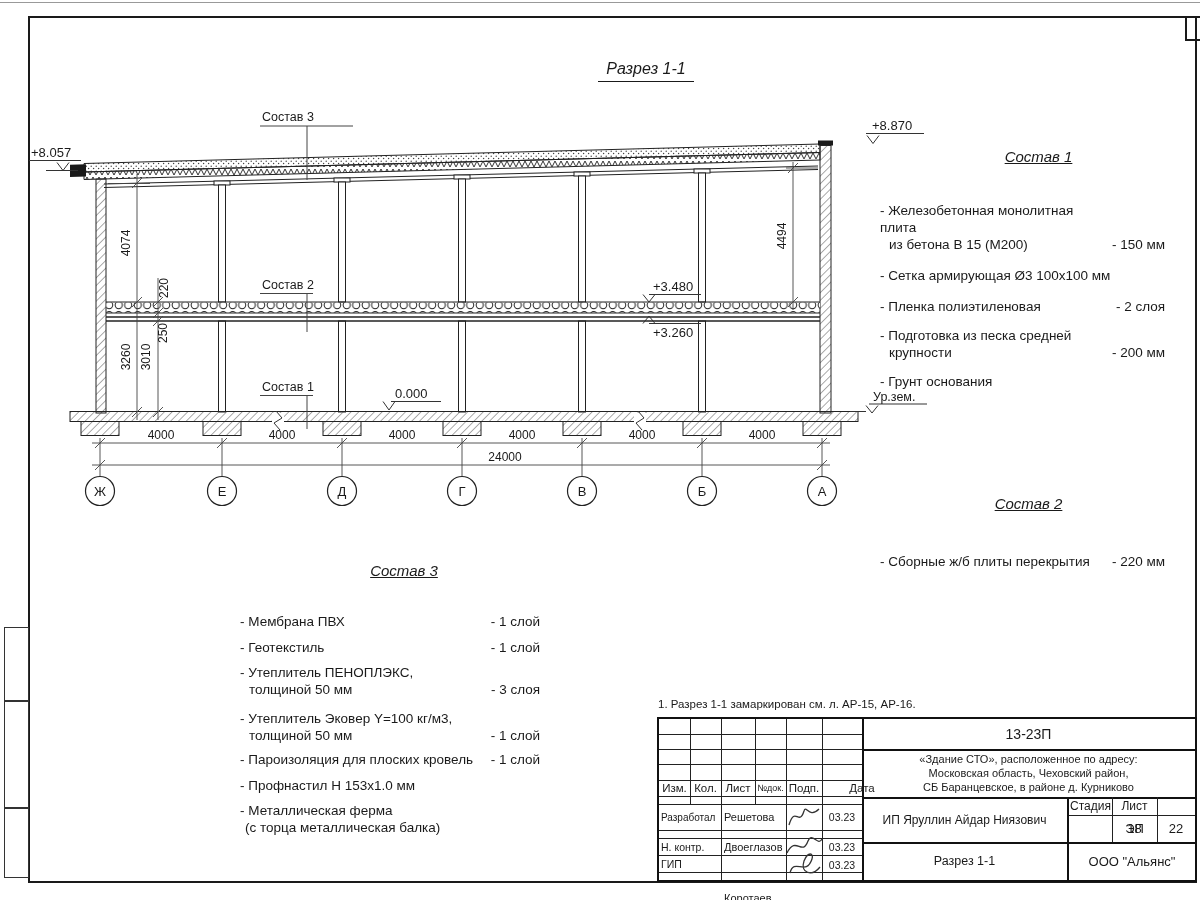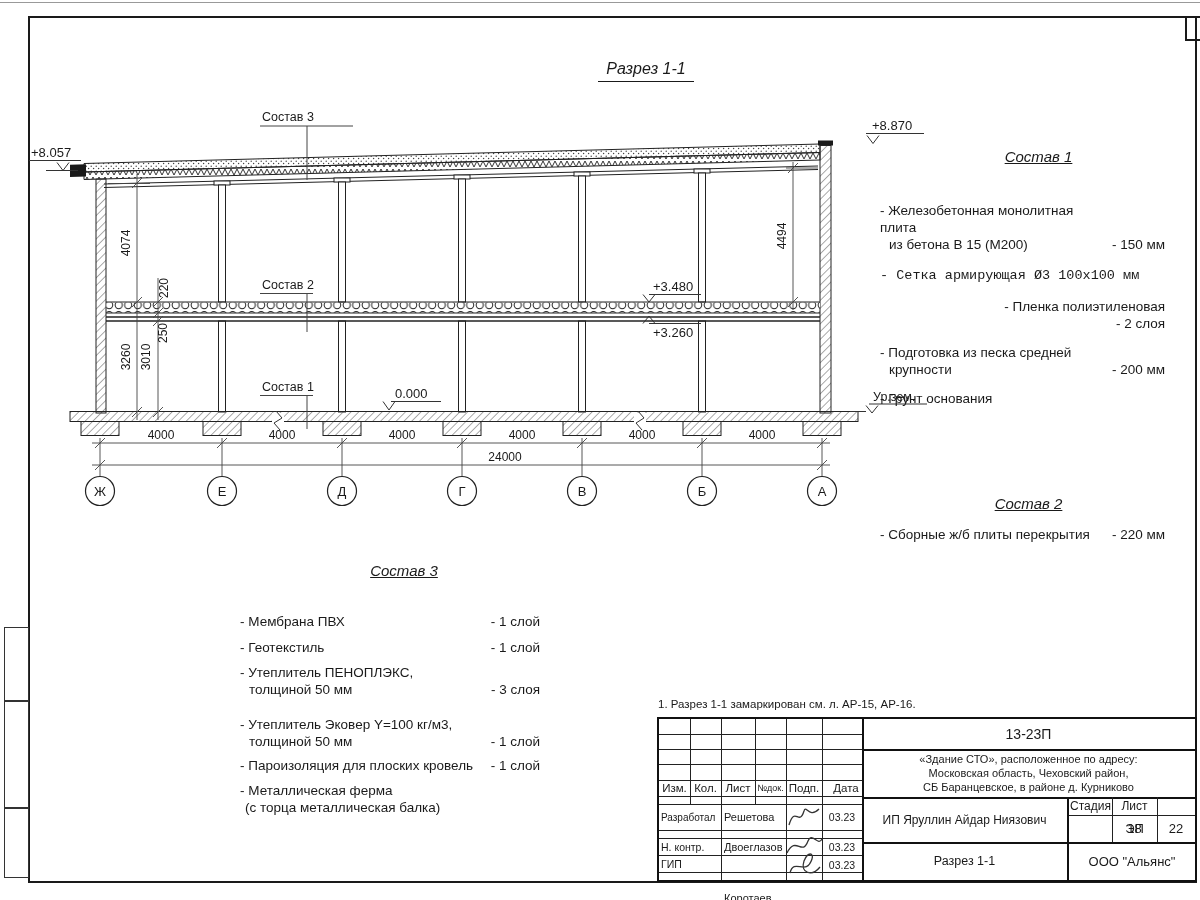--- a/index.html
+++ b/index.html
@@ -227,27 +227,27 @@
 
   <div class="comp" style="left:880px;top:148px;width:285px;">
     <div class="comp-title" style="transform:translateX(16px);">Состав 1</div>
     <div class="comp-row" style="margin-top:37px;">
       <div class="comp-name">
           <span>- Железобетонная  монолитная плита</span>
           <span class="l2">из бетона В 15 (М200)</span>
         </div>
       <div class="comp-val">- 150 мм</div>
     </div>
-    <div class="comp-row" style="margin-top:14px;font-family:Liberation Mono, monospace;">
+    <div class="comp-row" style="margin-top:14px;">
       <div class="comp-name">
           <span>- Сетка армирующая Ø3 100х100 мм</span>
         </div>
       <div class="comp-val"></div>
     </div>
-    <div class="comp-row" style="margin-top:14px;flex-direction:column;">
+    <div class="comp-row" style="margin-top:14px;">
       <div class="comp-name">
           <span>- Пленка полиэтиленовая</span>
         </div>
       <div class="comp-val">-  2 слоя</div>
     </div>
     <div class="comp-row" style="margin-top:12px;">
       <div class="comp-name">
           <span>- Подготовка из песка средней</span>
           <span class="l2">крупности</span>
         </div>
@@ -256,21 +256,21 @@
     <div class="comp-row" style="margin-top:12px;">
       <div class="comp-name">
           <span>- Грунт основания</span>
         </div>
       <div class="comp-val"></div>
     </div>
   </div>
 
   <div class="comp" style="left:880px;top:495px;width:285px;">
     <div class="comp-title" style="transform:translateX(6px);">Состав 2</div>
-    <div class="comp-row" style="margin-top:14px;align-items:center;">
+    <div class="comp-row" style="margin-top:41px;align-items:center;">
       <div class="comp-name">
           <span>- Сборные ж/б плиты перекрытия</span>
         </div>
       <div class="comp-val">- 220 мм</div>
     </div>
   </div>
 
   <div class="comp" style="left:240px;top:562px;width:300px;">
     <div class="comp-title" style="transform:translateX(14px);">Состав 3</div>
     <div class="comp-row" style="margin-top:34px;">
@@ -285,32 +285,38 @@
         </div>
       <div class="comp-val">- 1 слой</div>
     </div>
     <div class="comp-row" style="margin-top:8px;">
       <div class="comp-name">
           <span>- Утеплитель ПЕНОПЛЭКС,</span>
           <span class="l2">толщиной 50 мм</span>
         </div>
       <div class="comp-val">- 3 слоя</div>
     </div>
-    <div class="comp-row" style="margin-top:18px;">
+    <div class="comp-row" style="margin-top:12px;">
       <div class="comp-name">
           <span>- Утеплитель Эковер Y=100 кг/м3,</span>
           <span class="l2">толщиной 50 мм</span>
         </div>
       <div class="comp-val">- 1 слой</div>
     </div>
     <div class="comp-row" style="margin-top:7px;">
       <div class="comp-name">
           <span>- Пароизоляция для плоских кровель</span>
         </div>
       <div class="comp-val">- 1 слой</div>
+    </div>
+    <div class="comp-row" style="margin-top:9px;">
+      <div class="comp-name">
+          <span>- Профнастил Н 153х1.0 мм</span>
+        </div>
+      <div class="comp-val"></div>
     </div>
     <div class="comp-row" style="margin-top:8px;">
       <div class="comp-name">
           <span>- Металлическая ферма</span>
           <span class="l2" style="padding-left:5px;">(с торца металлическая балка)</span>
         </div>
       <div class="comp-val"></div>
     </div>
   </div>
 
@@ -341,21 +347,21 @@
     <div class="ln" style="left:408px;top:96px;width:128px;height:1px;"></div>
     <div class="ln2" style="left:408px;top:78px;width:2px;height:83px;"></div>
     <div class="ln" style="left:453px;top:78px;width:1px;height:45px;"></div>
     <div class="ln" style="left:498px;top:78px;width:1px;height:45px;"></div>
 
     <div class="cell" style="left:0;top:61px;width:31px;height:16px;font-size:11.5px;">Изм.</div>
     <div class="cell" style="left:31px;top:61px;width:31px;height:16px;font-size:11.5px;">Кол.</div>
     <div class="cell" style="left:62px;top:61px;width:34px;height:16px;font-size:11.5px;">Лист</div>
     <div class="cell" style="left:96px;top:61px;width:31px;height:16px;font-size:9px;">№док.</div>
     <div class="cell" style="left:127px;top:61px;width:36px;height:16px;font-size:11.5px;">Подп.</div>
-    <div class="cell" style="left:163px;top:61px;width:48px;height:16px;font-size:11.5px;">Дата</div>
+    <div class="cell" style="left:163px;top:61px;width:48px;height:16px;font-size:11.5px;padding-left:16px;">Дата</div>
 
     <div class="cell" style="left:2px;top:85px;width:60px;height:26px;font-size:10px;justify-content:flex-start;">Разработал</div>
     <div class="cell" style="left:65px;top:85px;width:62px;height:26px;font-size:11px;justify-content:flex-start;">Решетова</div>
     <div class="cell" style="left:163px;top:90px;width:40px;height:16px;font-size:10.5px;">03.23</div>
 
     <div class="cell" style="left:2px;top:119px;width:60px;height:17px;font-size:10.5px;justify-content:flex-start;">Н. контр.</div>
     <div class="cell" style="left:65px;top:119px;width:62px;height:17px;font-size:11px;justify-content:flex-start;">Двоеглазов</div>
     <div class="cell" style="left:163px;top:120px;width:40px;height:15px;font-size:10.5px;">03.23</div>
 
     <div class="cell" style="left:2px;top:136px;width:60px;height:17px;font-size:10.5px;justify-content:flex-start;">ГИП</div>

